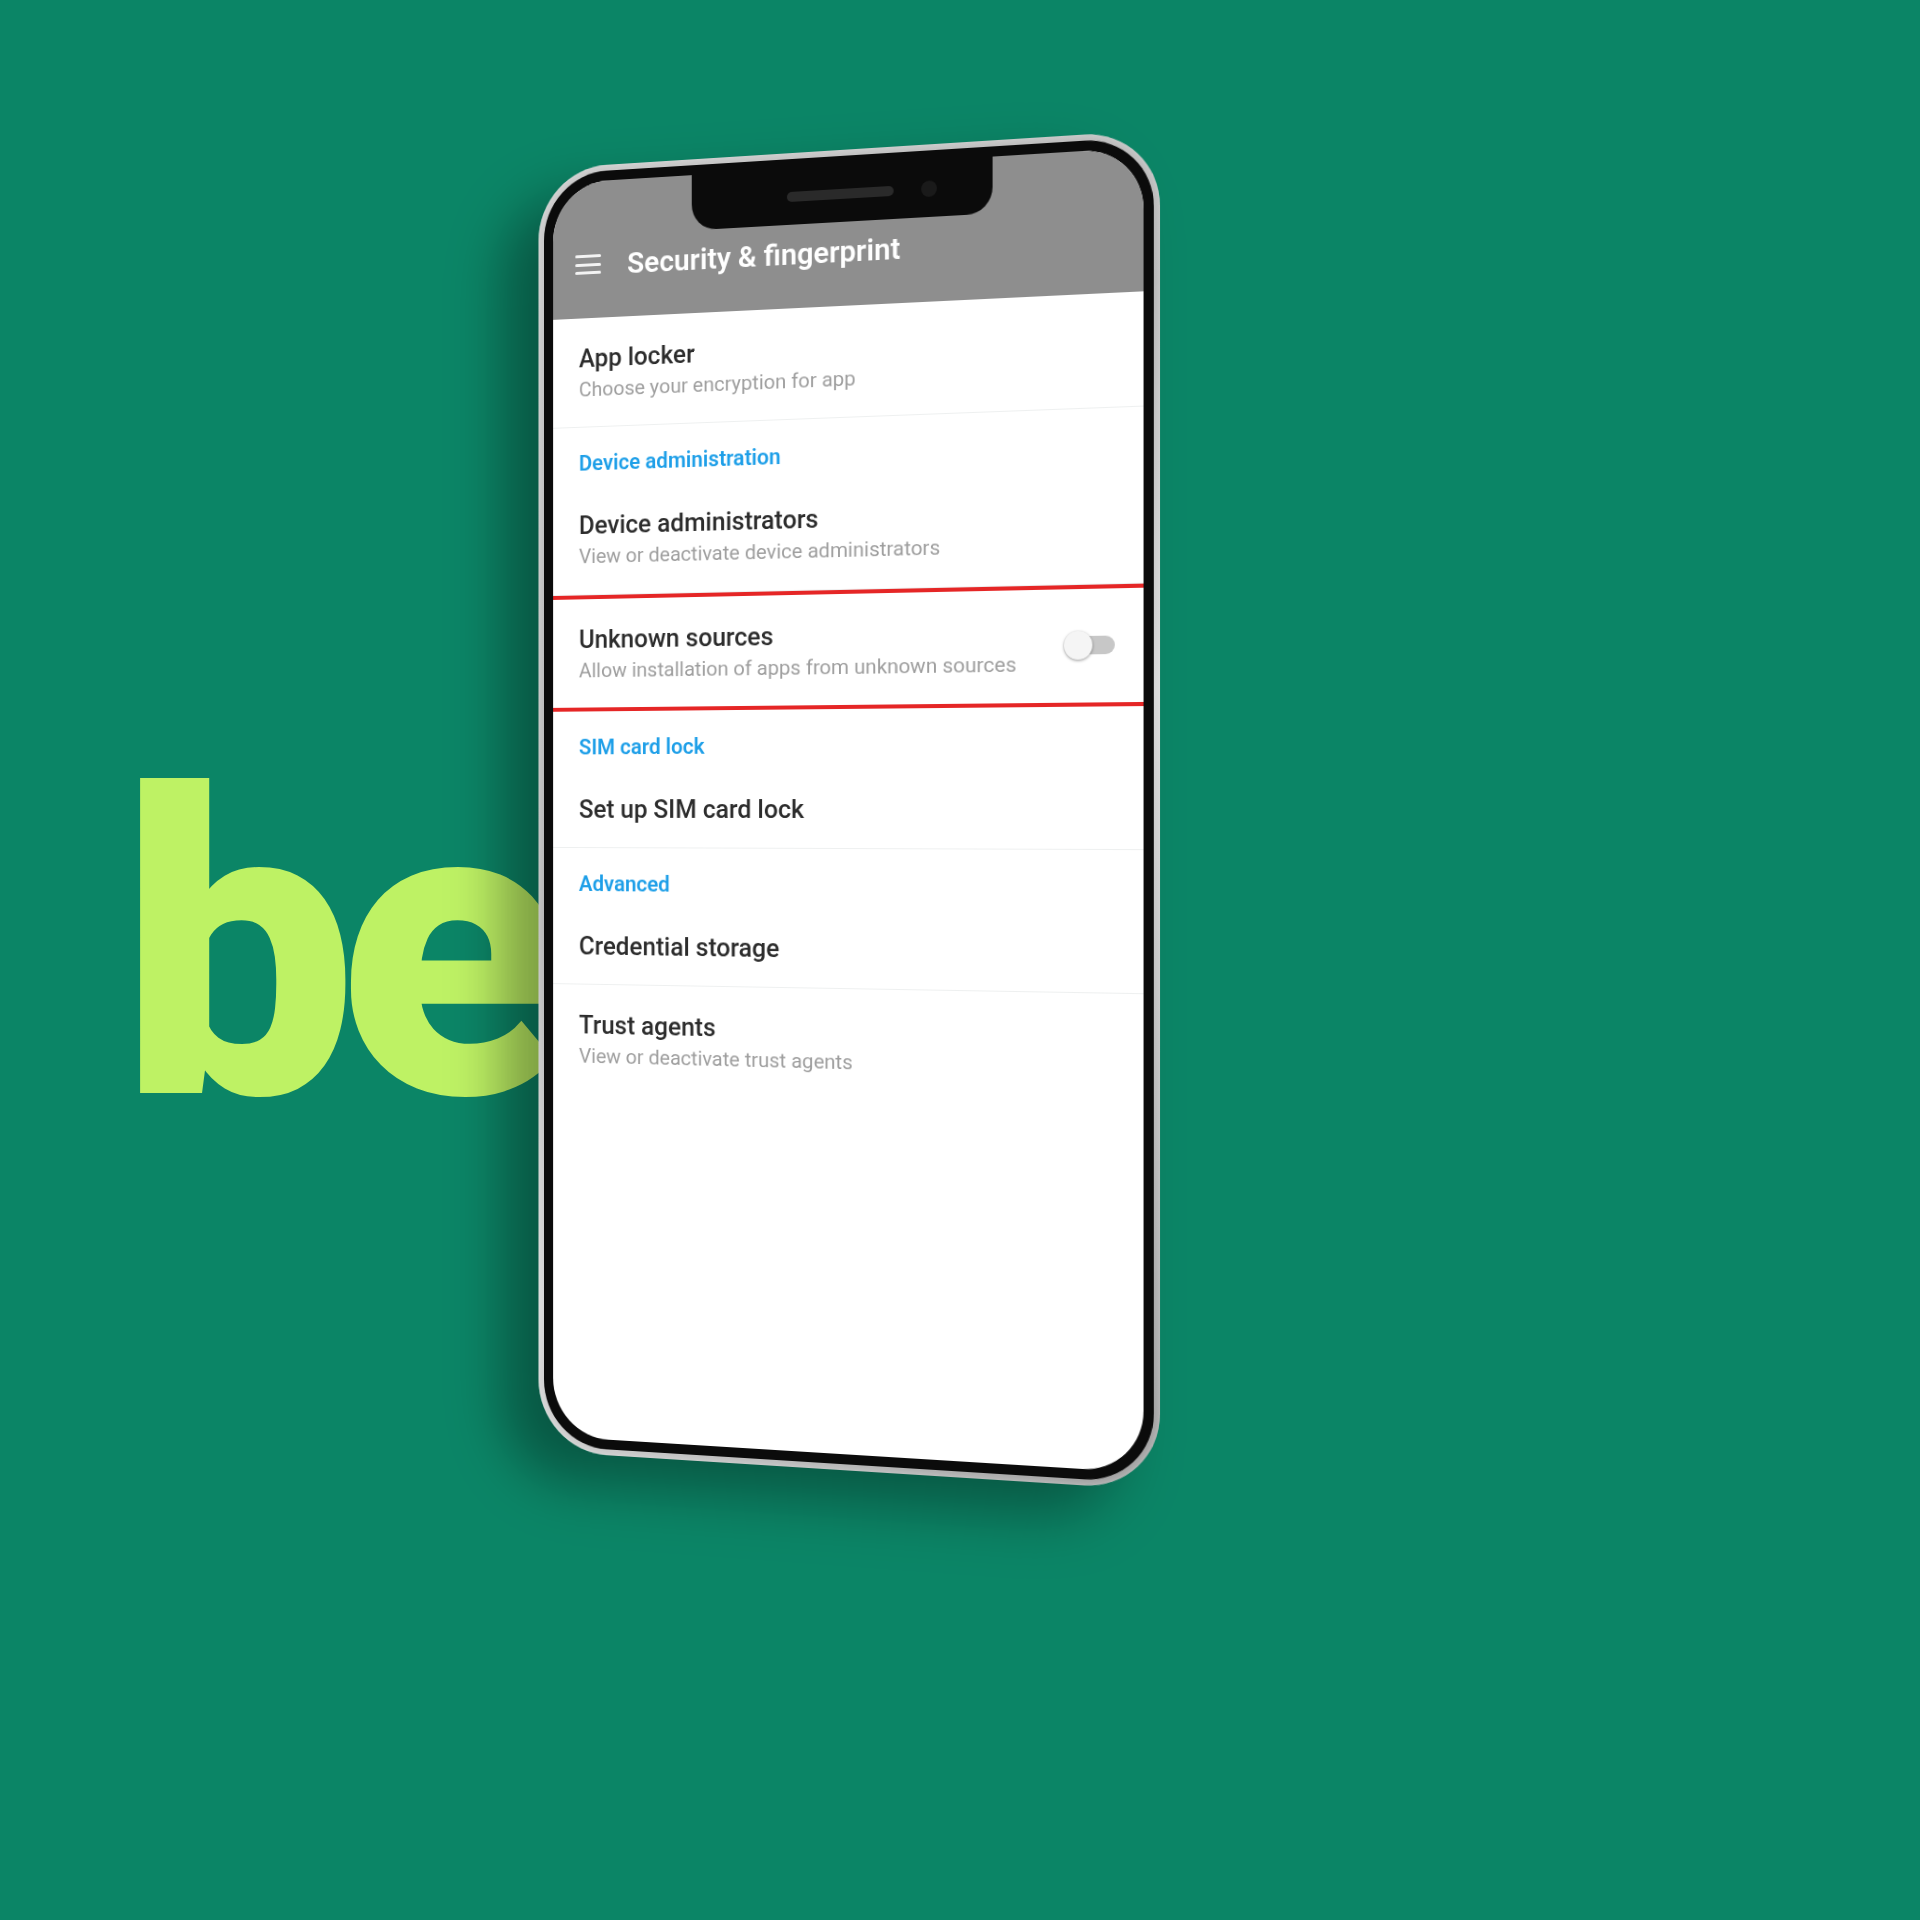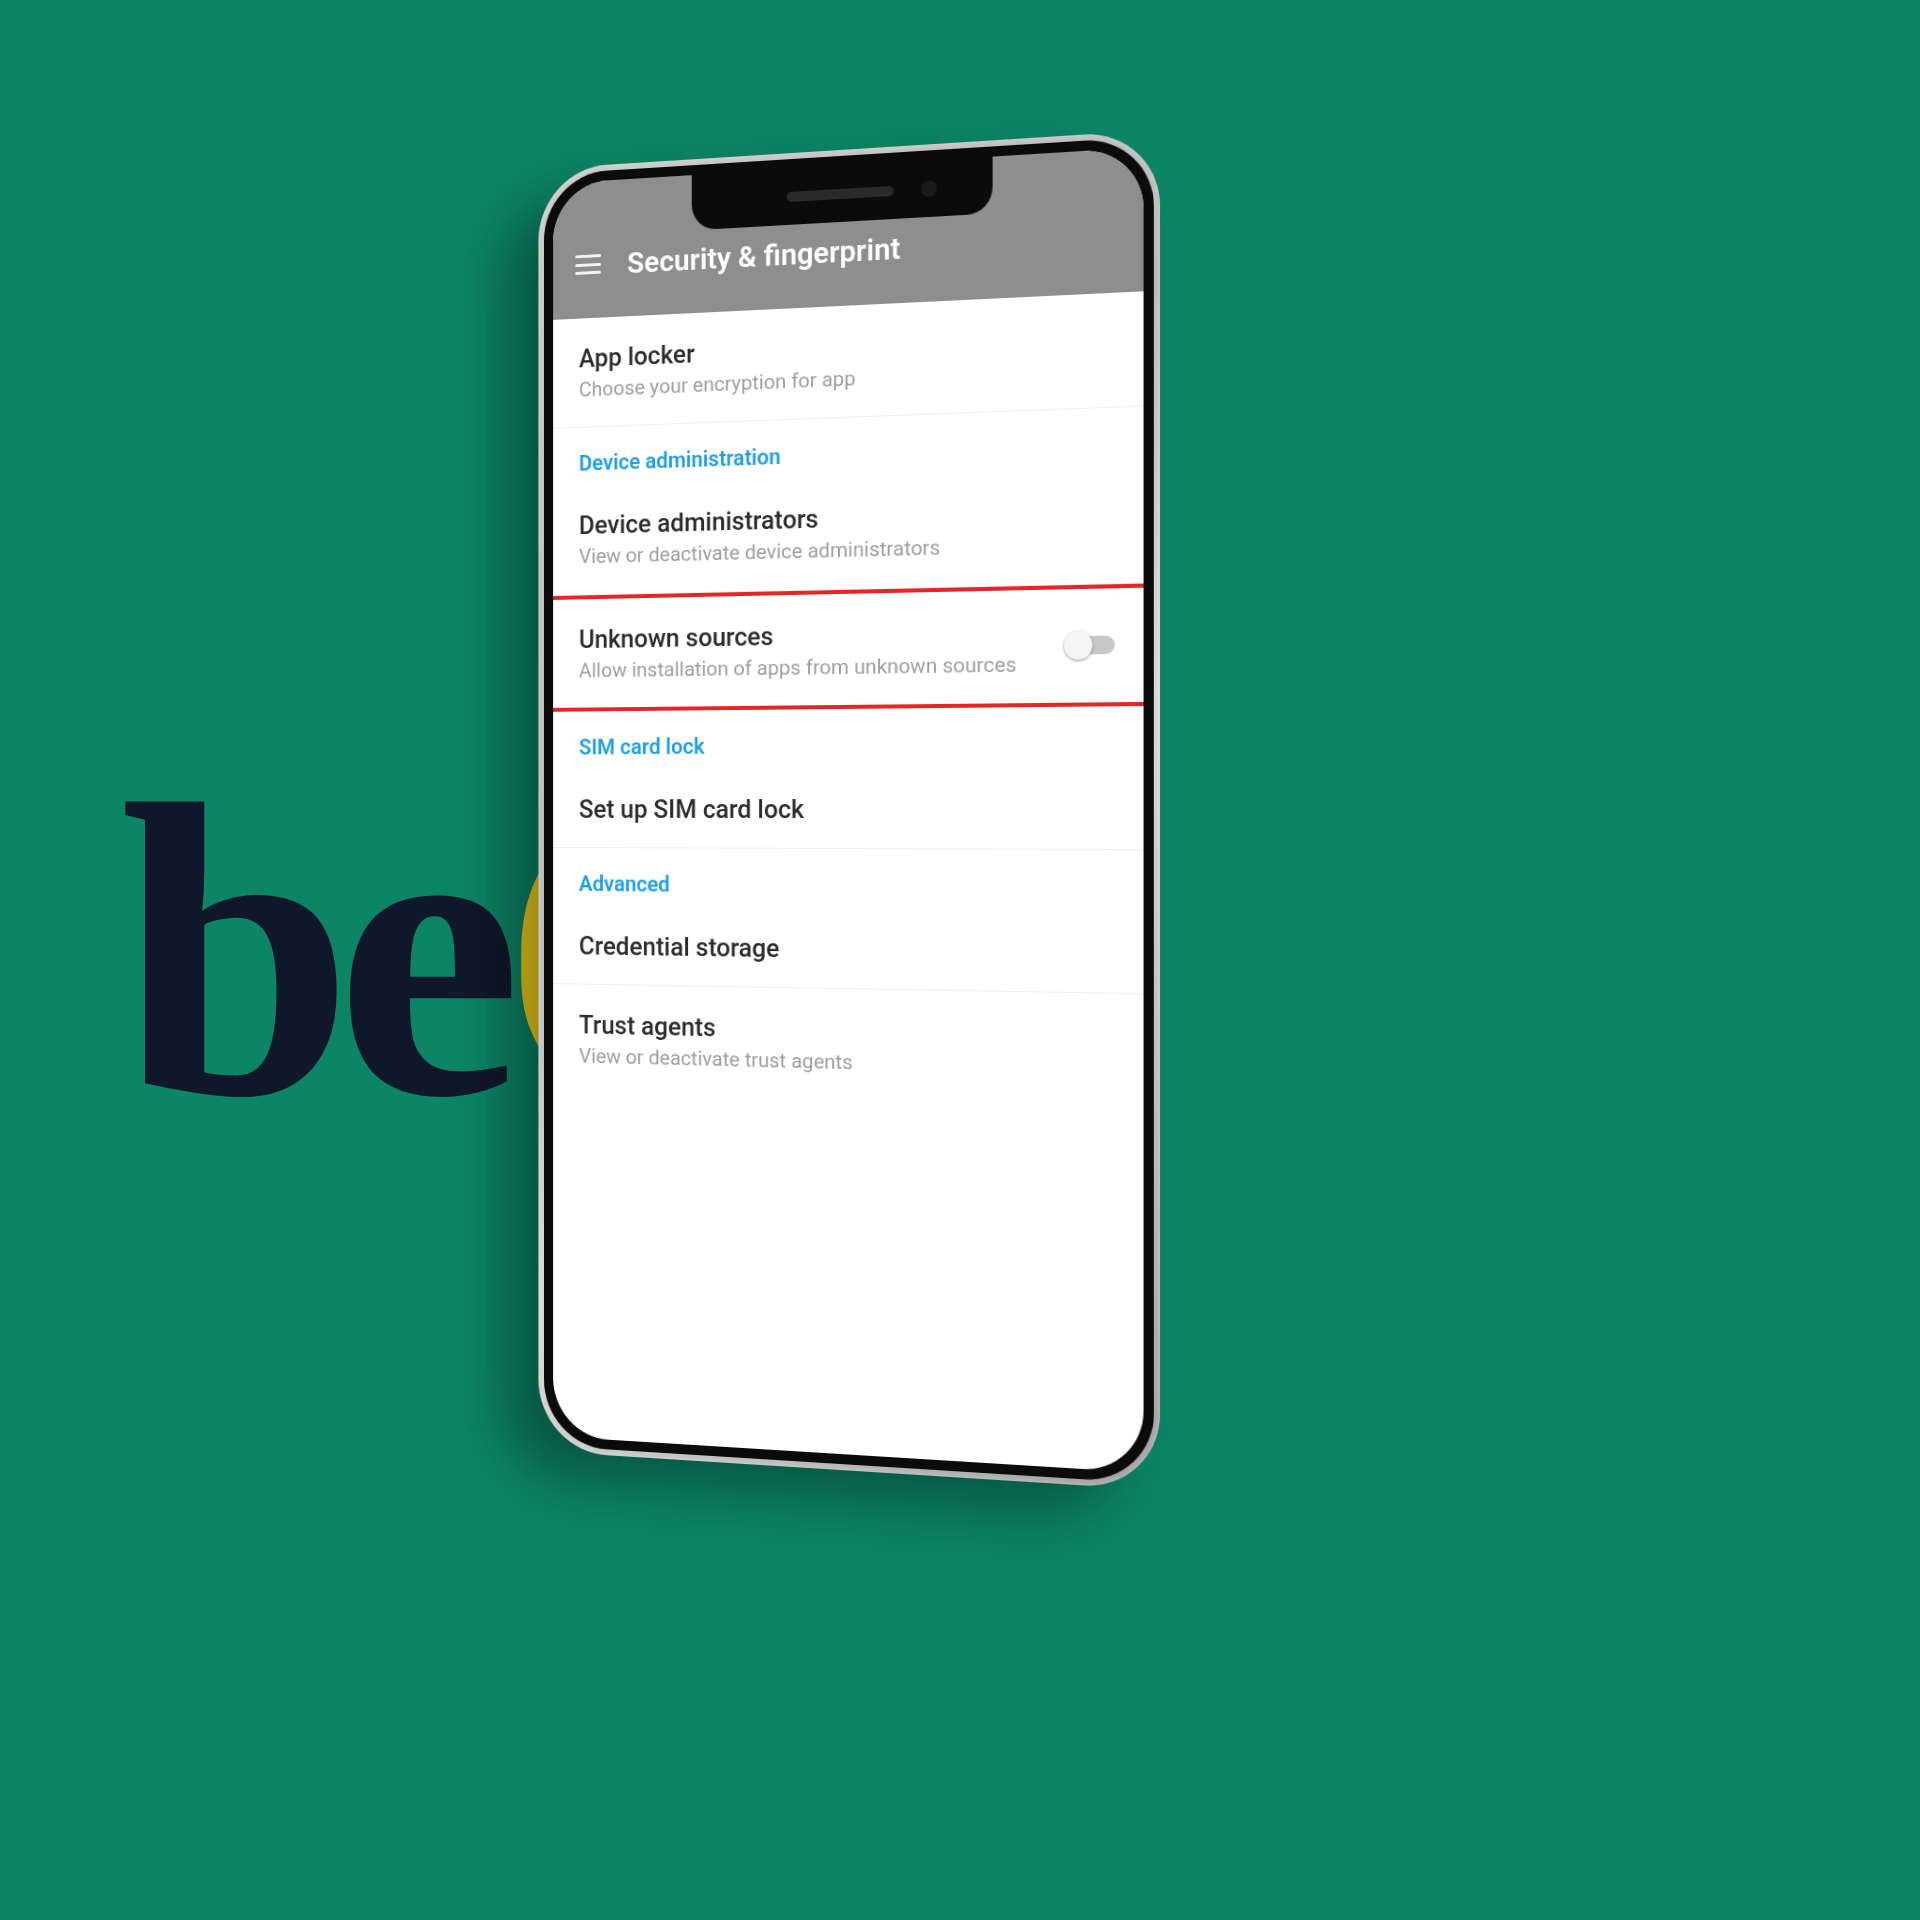--- a/index.html
+++ b/index.html
@@ -17,22 +17,21 @@
     position: absolute;
     left: 120px;
     top: 740px;
     font-size: 420px;
     font-weight: 900;
     letter-spacing: -18px;
     line-height: 1;
     white-space: nowrap;
   }
   .brand-bg .be {
-    color: #0f172a;
-    font-family: Liberation Serif, serif;
+    color: #bef264;
   }
   .brand-bg .num {
     color: #f2cf17;
   }
 
   
   .phone-wrap {
     position: absolute;
     left: 520px;
     top: 150px;

